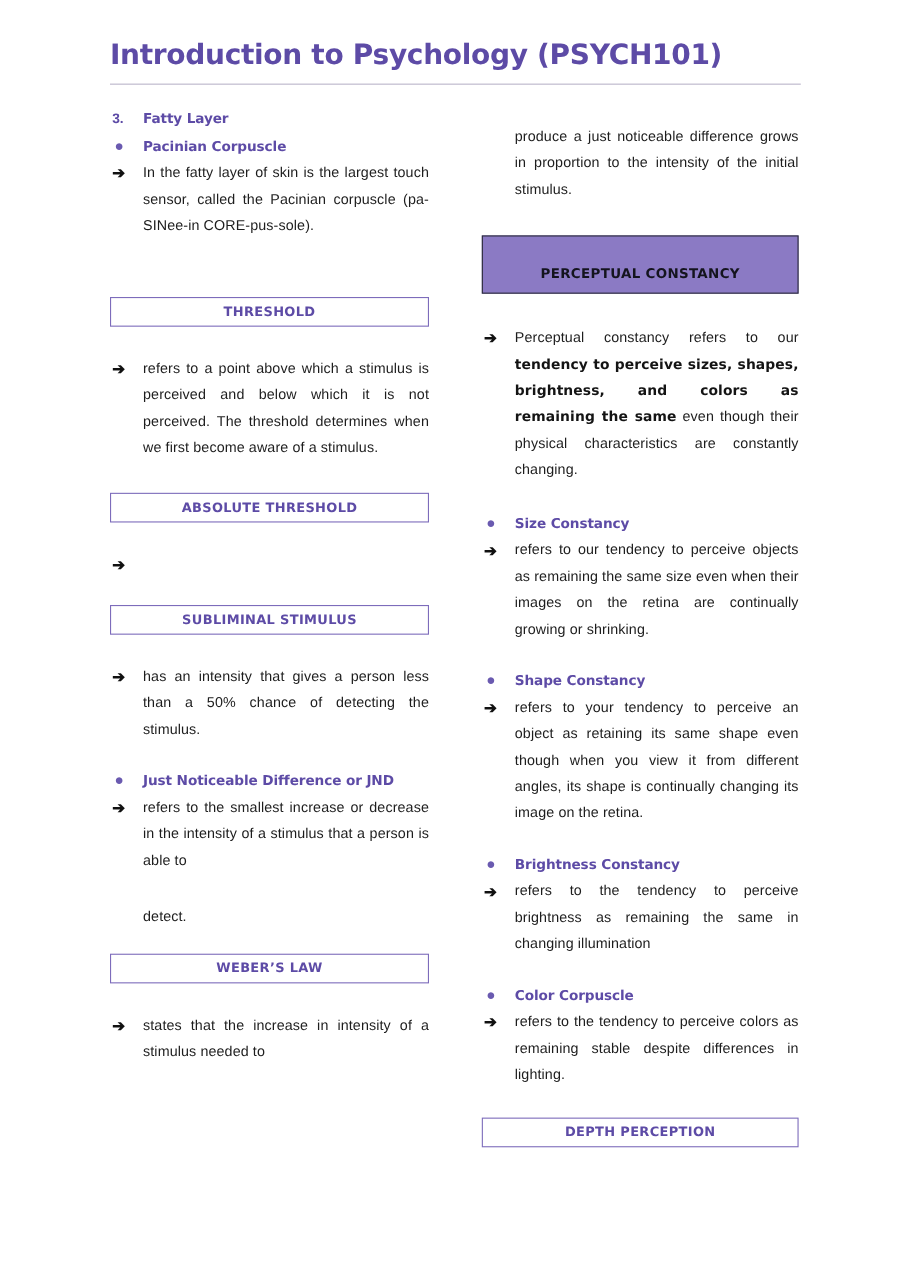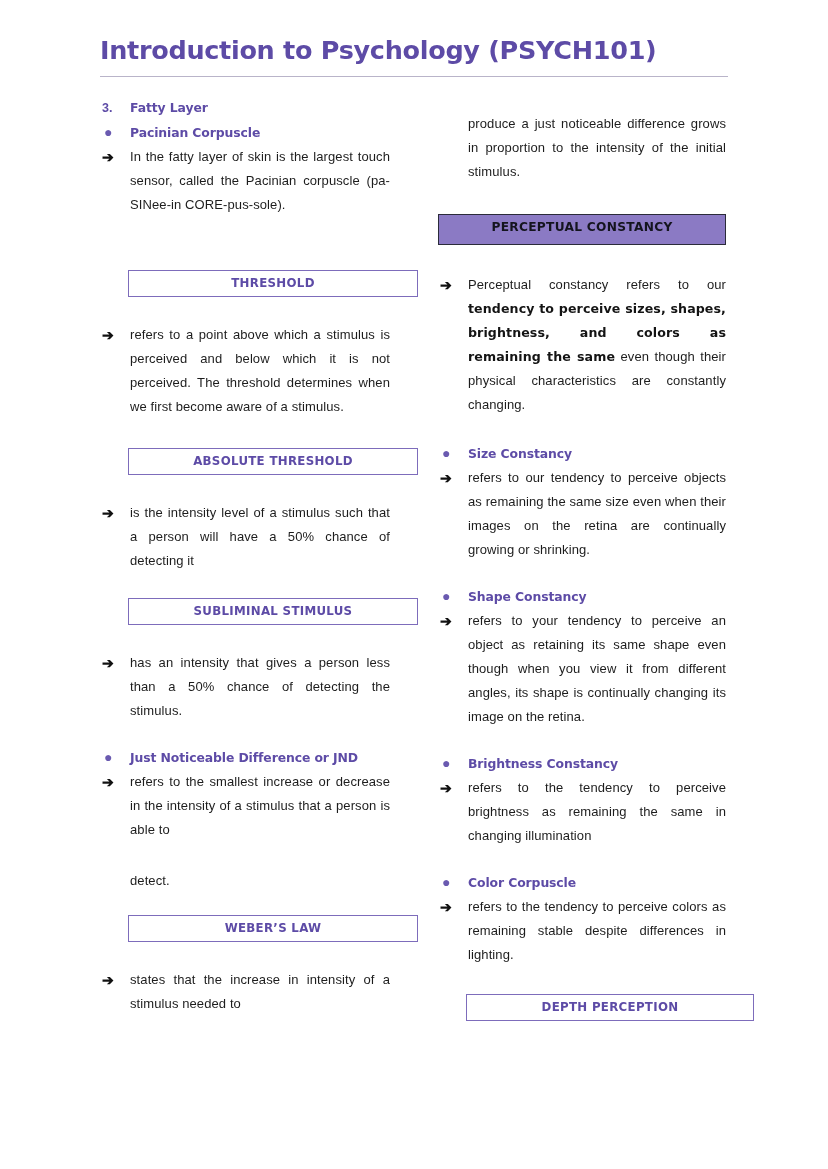--- a/index.html
+++ b/index.html
@@ -123,31 +123,30 @@
     text-align: center;
     font-family: "DejaVu Sans", sans-serif;
     font-weight: bold;
     letter-spacing: 0.3px;
   }
   .banner-filled {
     background: #8b7ac4;
     border: 1.6px solid #2b2b3a;
     color: #14141e;
     font-size: 12.2px;
-    padding: 6px 6px 10px;
+    padding: 28px 6px 10px;
     line-height: 13px;
   }
   .banner-outline {
     background: #ffffff;
     border: 1.4px solid #7d6cbb;
     color: #5d4ba6;
     font-size: 11.8px;
     padding: 6px 6px 6px;
     line-height: 13px;
-    margin-left: 28px;
   }
   .sp-10 { height: 10px; }
   .sp-22 { height: 22px; }
   .sp-24 { height: 24px; }
   .sp-26 { height: 26px; }
   .sp-28 { height: 28px; }
   .sp-30 { height: 30px; }
   .plain-para {
     font-size: 13px;
     line-height: 24px;
@@ -203,21 +202,20 @@
       </div>
 
       <div class="sp-28"></div>
 
       <div class="banner banner-outline">ABSOLUTE THRESHOLD</div>
 
       <div class="sp-26"></div>
 
       <div class="row">
         <span class="marker arrow">➔</span>
-        <span class="body-text">is the intensity level of a stimulus such that a person will have a 50% chance of detecting it</span>
       </div>
 
       <div class="sp-24"></div>
 
       <div class="banner banner-outline">SUBLIMINAL STIMULUS</div>
 
       <div class="sp-26"></div>
 
       <div class="row">
         <span class="marker arrow">➔</span>

